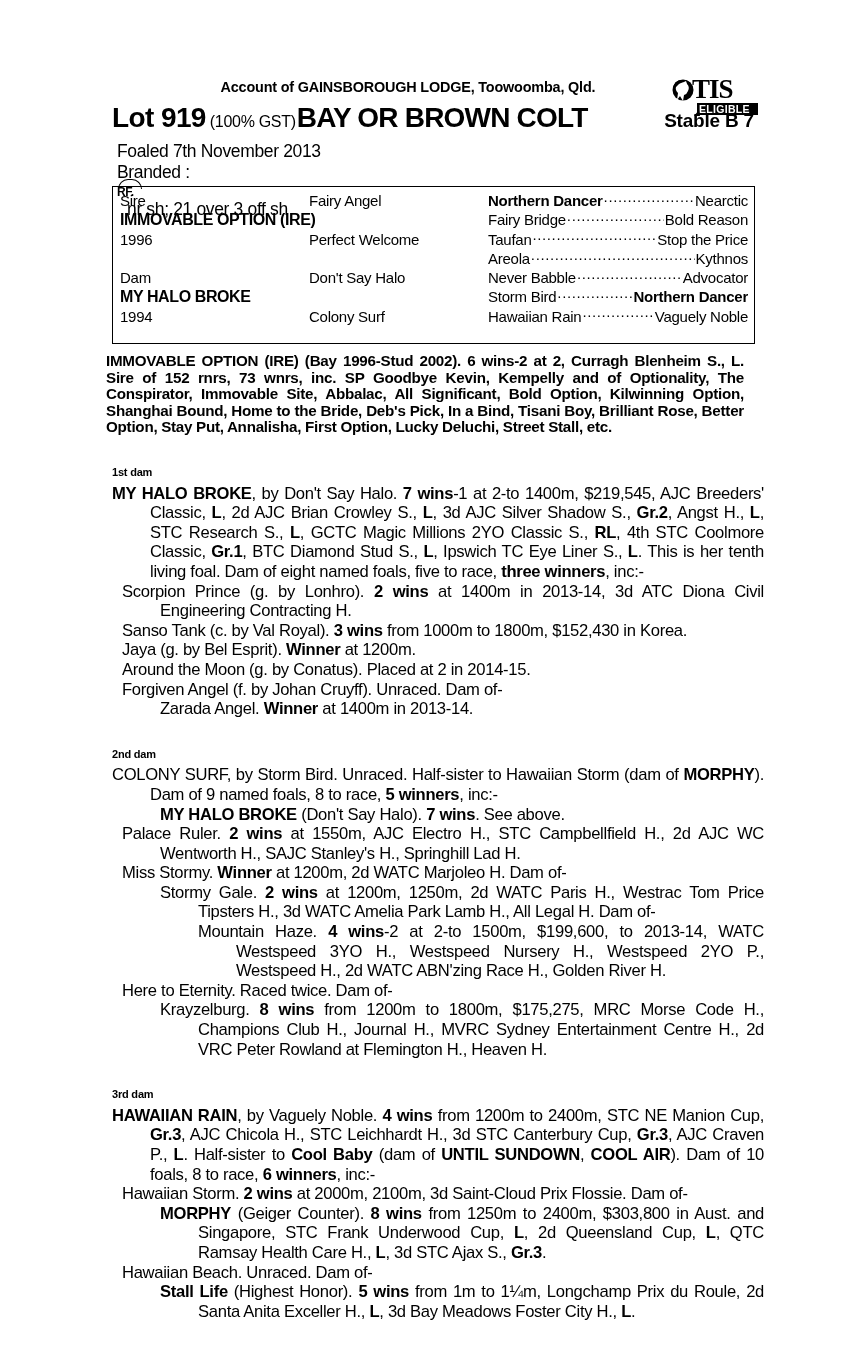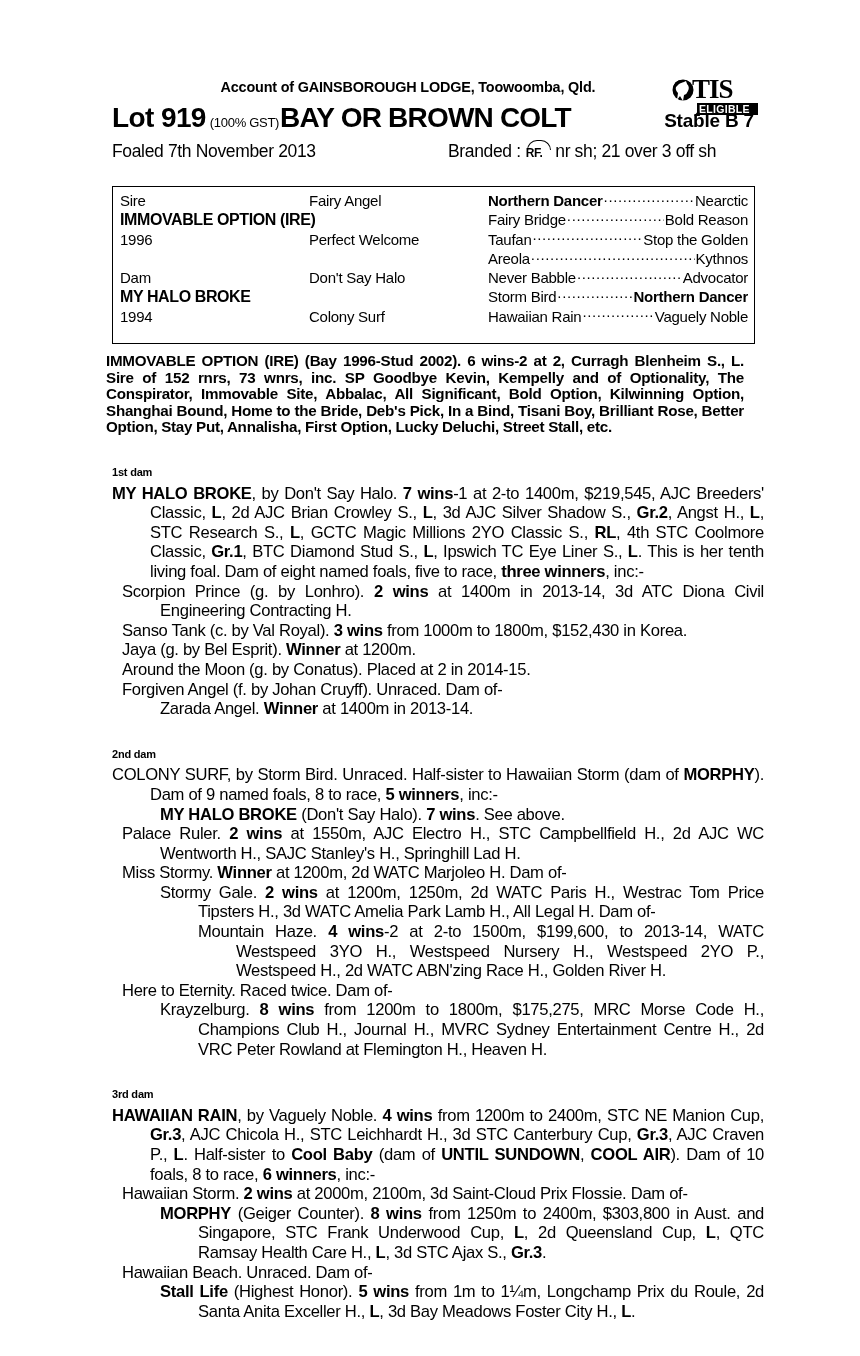--- a/index.html
+++ b/index.html
@@ -57,21 +57,21 @@
     align-items: baseline;
     margin-top: 6px;
     white-space: nowrap;
   }
   .lot-number {
     font-size: 28px;
     font-weight: bold;
     letter-spacing: -0.6px;
   }
   .gst-note {
-    font-size: 13px;
+    font-size: 16px;
     font-weight: normal;
     padding-left: 4px;
     letter-spacing: -0.3px;
   }
   .colt-title {
     font-size: 28px;
     font-weight: bold;
     letter-spacing: -0.8px;
     padding-left: 1px;
   }
@@ -83,20 +83,21 @@
     padding-right: 2px;
   }
 
   .foaled-row {
     display: flex;
     align-items: baseline;
     margin-top: 7px;
     font-size: 17.5px;
     letter-spacing: -0.35px;
     white-space: nowrap;
+    flex-direction: column;
   }
   .foaled-text { width: 336px; }
   .branded-label { }
   .brand-symbol {
     display: inline-block;
     position: relative;
     font-weight: bold;
     font-size: 12px;
     letter-spacing: -0.5px;
     margin: 0 3px 0 5px;
@@ -295,21 +296,21 @@
             <span class="lr-right">Nearctic</span>
           </div>
           <div class="leader-row">
             <span class="lr-left">Fairy Bridge</span>
             <span class="lr-dots"></span>
             <span class="lr-right">Bold Reason</span>
           </div>
           <div class="leader-row">
             <span class="lr-left">Taufan</span>
             <span class="lr-dots"></span>
-            <span class="lr-right">Stop the Golden</span>
+            <span class="lr-right">Stop the Price</span>
           </div>
           <div class="leader-row">
             <span class="lr-left">Areola</span>
             <span class="lr-dots"></span>
             <span class="lr-right">Kythnos</span>
           </div>
           <div class="leader-row">
             <span class="lr-left">Never Babble</span>
             <span class="lr-dots"></span>
             <span class="lr-right">Advocator</span>

